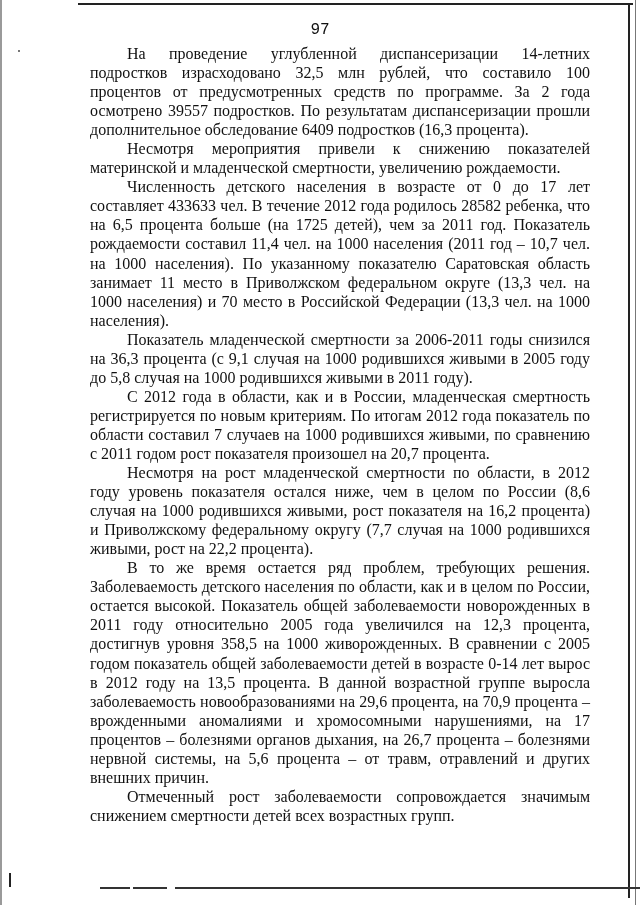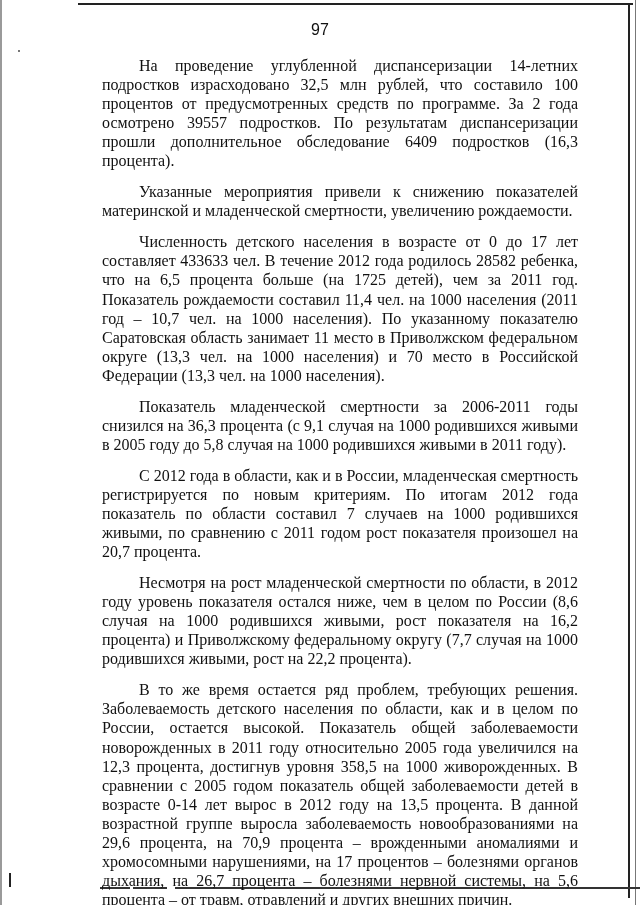--- a/index.html
+++ b/index.html
@@ -13,28 +13,28 @@
   .edge-right { position: absolute; left: 628px; top: 3px; width: 2px; height: 895px; background: #222; }
   .edge-right2 { position: absolute; left: 635px; top: 0; width: 1px; height: 905px; background: #777; }
   .edge-bottom { position: absolute; left: 100px; top: 887px; width: 540px; height: 2px; background: #333; }
   .edge-bottom-gap1 { position: absolute; left: 130px; top: 887px; width: 3px; height: 2px; background: #fff; }
   .edge-bottom-gap2 { position: absolute; left: 167px; top: 887px; width: 8px; height: 2px; background: #fff; }
   .tick-left { position: absolute; left: 9px; top: 873px; width: 2px; height: 14px; background: #222; }
   .dot { position: absolute; left: 18px; top: 50px; width: 2px; height: 2px; background: #777; }
 
   .page-number {
     position: absolute; left: 0; width: 640px; top: 21px; text-align: center;
-    font-family: Liberation Sans, sans-serif; font-size: 16px; color: #111;
+    font-family: Liberation Mono, monospace; font-size: 16px; color: #111;
   }
   .body-text {
     position: absolute; left: 90px; top: 44px; width: 500px;
     font-family: "Liberation Serif", serif; font-size: 16px; line-height: 19.05px; color: #111;
   }
   .para {
-    margin: 12px; text-align: justify; text-indent: 37px;
+    margin: 0; text-align: justify; text-indent: 37px;
     hyphens: none;
   }
 </style>
 </head>
 <body>
 
 <div class="page">
   <div class="edge-left"></div>
   <div class="edge-top"></div>
   <div class="edge-right"></div>
@@ -42,21 +42,21 @@
   <div class="edge-bottom"></div>
   <div class="edge-bottom-gap1"></div>
   <div class="edge-bottom-gap2"></div>
   <div class="tick-left"></div>
   <div class="dot"></div>
 
   <div class="page-number">97</div>
 
   <div class="body-text">
     <p class="para">На проведение углубленной диспансеризации 14-летних подростков израсходовано 32,5 млн рублей, что составило 100 процентов от предусмотренных средств по программе. За 2 года осмотрено 39557 подростков. По результатам диспансеризации прошли дополнительное обследование 6409 подростков (16,3 процента).</p>
-    <p class="para">Указанные мероприятия привели к снижению показателей материнской и младенческой смертности, увеличению рождаемости.</p>
+    <p class="para">Несмотря мероприятия привели к снижению показателей материнской и младенческой смертности, увеличению рождаемости.</p>
     <p class="para">Численность детского населения в возрасте от 0 до 17 лет составляет 433633 чел. В течение 2012 года родилось 28582 ребенка, что на 6,5 процента больше (на 1725 детей), чем за 2011 год. Показатель рождаемости составил 11,4 чел. на 1000 населения (2011 год – 10,7 чел. на 1000 населения). По указанному показателю Саратовская область занимает 11 место в Приволжском федеральном округе (13,3 чел. на 1000 населения) и 70 место в Российской Федерации (13,3 чел. на 1000 населения).</p>
     <p class="para">Показатель младенческой смертности за 2006-2011 годы снизился на 36,3 процента (с 9,1 случая на 1000 родившихся живыми в 2005 году до 5,8 случая на 1000 родившихся живыми в 2011 году).</p>
     <p class="para">С 2012 года в области, как и в России, младенческая смертность регистрируется по новым критериям. По итогам 2012 года показатель по области составил 7 случаев на 1000 родившихся живыми, по сравнению с 2011 годом рост показателя произошел на 20,7 процента.</p>
     <p class="para">Несмотря на рост младенческой смертности по области, в 2012 году уровень показателя остался ниже, чем в целом по России (8,6 случая на 1000 родившихся живыми, рост показателя на 16,2 процента) и Приволжскому федеральному округу (7,7 случая на 1000 родившихся живыми, рост на 22,2 процента).</p>
     <p class="para">В то же время остается ряд проблем, требующих решения. Заболеваемость детского населения по области, как и в целом по России, остается высокой. Показатель общей заболеваемости новорожденных в 2011 году относительно 2005 года увеличился на 12,3 процента, достигнув уровня 358,5 на 1000 живорожденных. В сравнении с 2005 годом показатель общей заболеваемости детей в возрасте 0-14 лет вырос в 2012 году на 13,5 процента. В данной возрастной группе выросла заболеваемость новообразованиями на 29,6 процента, на 70,9 процента – врожденными аномалиями и хромосомными нарушениями, на 17 процентов – болезнями органов дыхания, на 26,7 процента – болезнями нервной системы, на 5,6 процента – от травм, отравлений и других внешних причин.</p>
     <p class="para">Отмеченный рост заболеваемости сопровождается значимым снижением смертности детей всех возрастных групп.</p>
   </div>
 </div>
 
 </body></html>

